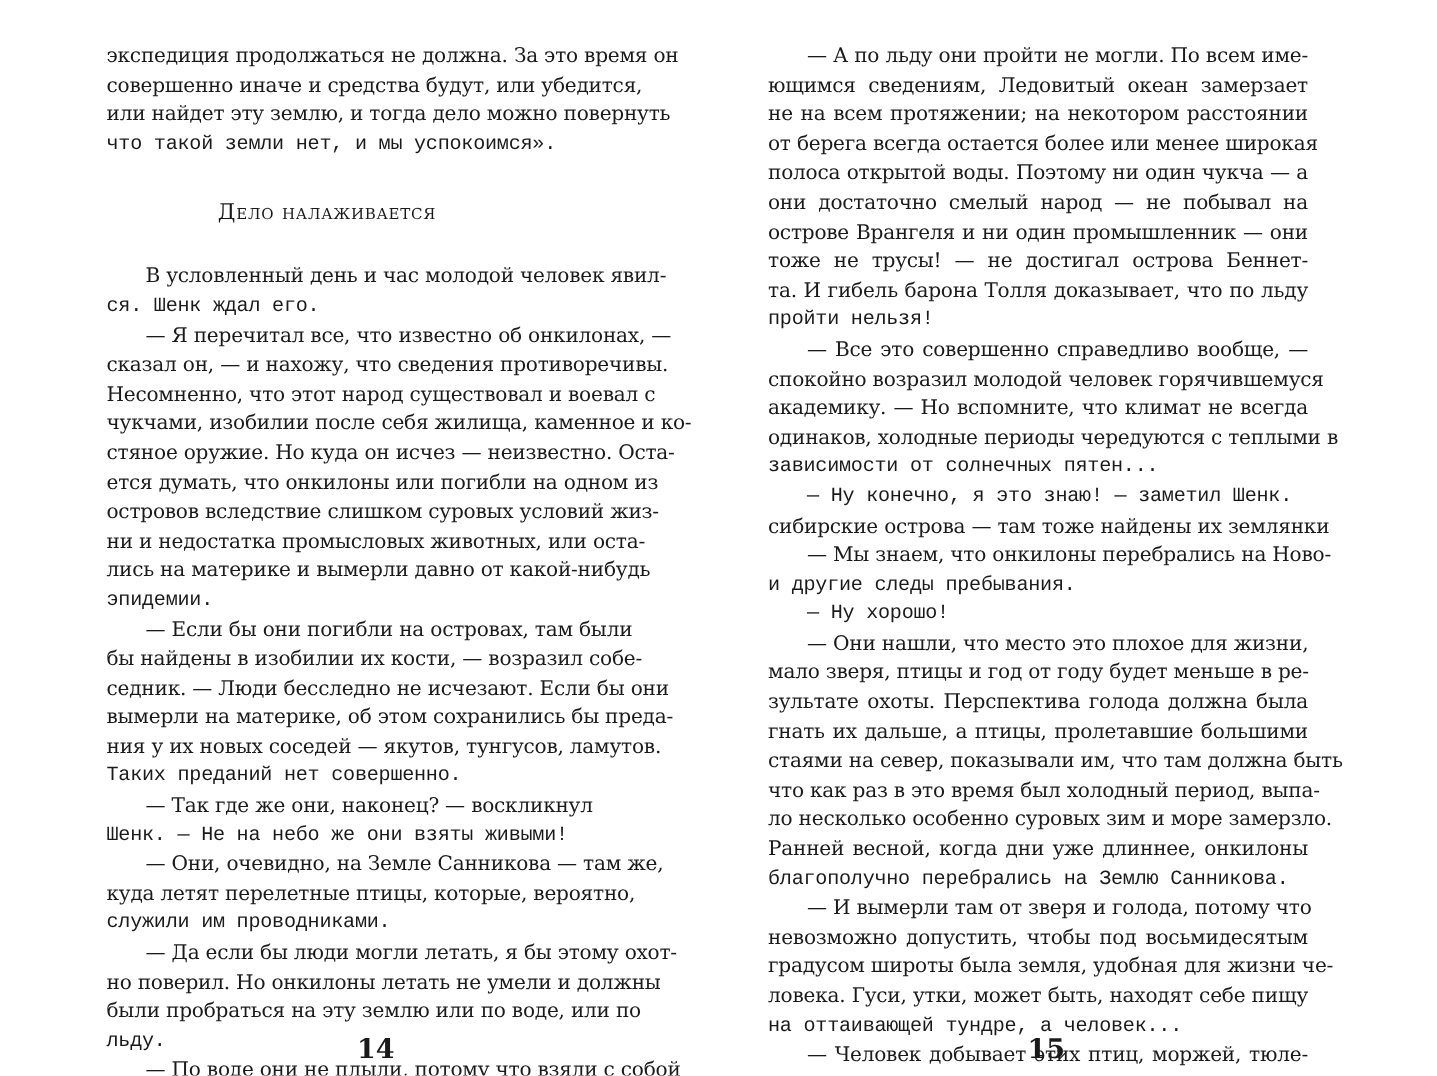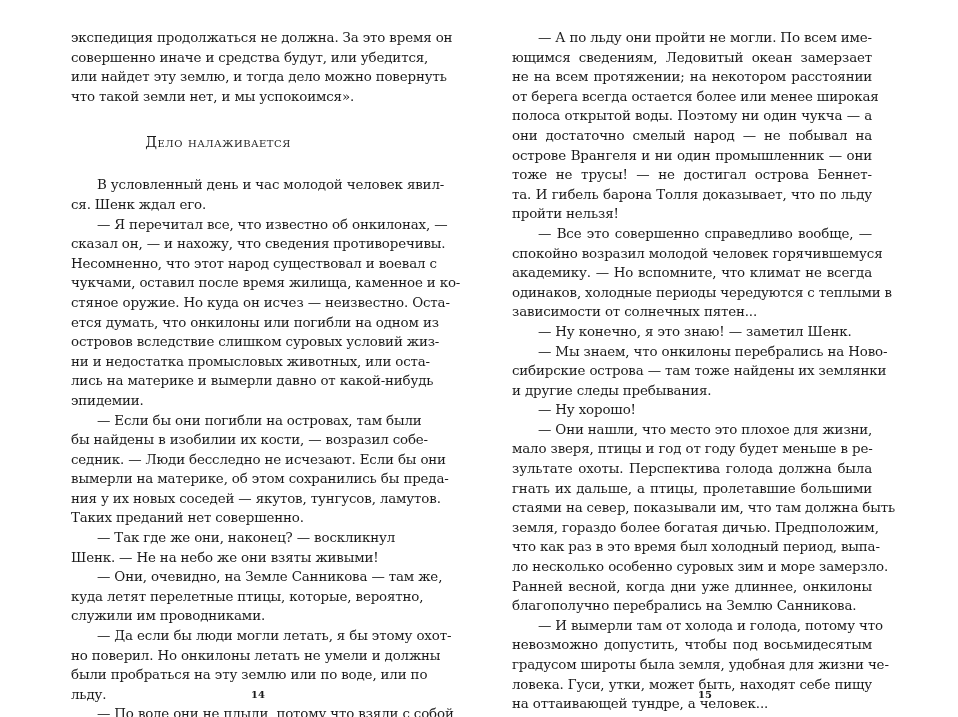--- a/index.html
+++ b/index.html
@@ -5,25 +5,25 @@
   html, body { margin:0; padding:0; background:#ffffff; }
   body { width:958px; height:717px; position:relative; overflow:hidden;
          font-family:"DejaVu Serif", "Liberation Serif", serif; color:#1a1a1a; }
   .page { position:absolute; top:0; height:717px; }
   #page-left { left:0; width:479px; }
   #page-right { left:479px; width:479px; }
   .col { position:absolute; font-size:13.4px; line-height:19.6px; letter-spacing:-0.15px; }
   #page-left .col { left:71px; width:294px; top:28px; }
   #page-right .col { left:33px; width:360px; top:28px; }
   .ln { display:block; height:19.6px; white-space:nowrap; text-align:justify; text-align-last:justify; }
-  .ln.last { text-align-last:left; }
+  .ln.last { text-align-last:left;font-family:Liberation Mono, monospace; }
   .ln.ind { text-indent:26px; }
   .heading { text-align:center; font-weight:normal; font-size:14.5px; letter-spacing:0.5px;
              font-variant:small-caps; margin:26px 0 23px 0; height:20px; line-height:20px; }
-  .pagenum { position:absolute; top:689px; font-size:10px; font-weight:bold; text-align:center; width:40px; }
+  .pagenum { position:absolute; top:689px; font-size:18px; font-weight:bold; text-align:left; width:40px; }
   #page-left .pagenum { left:238px; }
   #page-right .pagenum { left:206px; }
 </style>
 </head>
 <body>
 
 <div class="page" id="page-left">
   <div class="col">
     <div id="left-intro">
         <span class="ln">экспедиция продолжаться не должна. За это время он</span>
@@ -34,21 +34,21 @@
     <div class="heading">Дело налаживается</div>
     <div id="left-body">
         <div>
           <span class="ln ind">В условленный день и час молодой человек явил-</span>
           <span class="ln last">ся. Шенк ждал его.</span>
         </div>
         <div>
           <span class="ln ind">— Я перечитал все, что известно об онкилонах, —</span>
           <span class="ln">сказал он, — и нахожу, что сведения противоречивы.</span>
           <span class="ln">Несомненно, что этот народ существовал и воевал с</span>
-          <span class="ln">чукчами, оставил после время жилища, каменное и ко-</span>
+          <span class="ln">чукчами, изобилии после себя жилища, каменное и ко-</span>
           <span class="ln">стяное оружие. Но куда он исчез — неизвестно. Оста-</span>
           <span class="ln">ется думать, что онкилоны или погибли на одном из</span>
           <span class="ln">островов вследствие слишком суровых условий жиз-</span>
           <span class="ln">ни и недостатка промысловых животных, или оста-</span>
           <span class="ln">лись на материке и вымерли давно от какой-нибудь</span>
           <span class="ln last">эпидемии.</span>
         </div>
         <div>
           <span class="ln ind">— Если бы они погибли на островах, там были</span>
           <span class="ln">бы найдены в изобилии их кости, — возразил собе-</span>
@@ -99,41 +99,40 @@
           <span class="ln ind">— Все это совершенно справедливо вообще, —</span>
           <span class="ln">спокойно возразил молодой человек горячившемуся</span>
           <span class="ln">академику. — Но вспомните, что климат не всегда</span>
           <span class="ln">одинаков, холодные периоды чередуются с теплыми в</span>
           <span class="ln last">зависимости от солнечных пятен...</span>
         </div>
         <div>
           <span class="ln ind last">— Ну конечно, я это знаю! — заметил Шенк.</span>
         </div>
         <div>
+          <span class="ln">сибирские острова — там тоже найдены их землянки</span>
           <span class="ln ind">— Мы знаем, что онкилоны перебрались на Ново-</span>
-          <span class="ln">сибирские острова — там тоже найдены их землянки</span>
           <span class="ln last">и другие следы пребывания.</span>
         </div>
         <div>
           <span class="ln ind last">— Ну хорошо!</span>
         </div>
         <div>
           <span class="ln ind">— Они нашли, что место это плохое для жизни,</span>
           <span class="ln">мало зверя, птицы и год от году будет меньше в ре-</span>
           <span class="ln">зультате охоты. Перспектива голода должна была</span>
           <span class="ln">гнать их дальше, а птицы, пролетавшие большими</span>
           <span class="ln">стаями на север, показывали им, что там должна быть</span>
-          <span class="ln">земля, гораздо более богатая дичью. Предположим,</span>
           <span class="ln">что как раз в это время был холодный период, выпа-</span>
           <span class="ln">ло несколько особенно суровых зим и море замерзло.</span>
           <span class="ln">Ранней весной, когда дни уже длиннее, онкилоны</span>
           <span class="ln last">благополучно перебрались на Землю Санникова.</span>
         </div>
         <div>
-          <span class="ln ind">— И вымерли там от холода и голода, потому что</span>
+          <span class="ln ind">— И вымерли там от зверя и голода, потому что</span>
           <span class="ln">невозможно допустить, чтобы под восьмидесятым</span>
           <span class="ln">градусом широты была земля, удобная для жизни че-</span>
           <span class="ln">ловека. Гуси, утки, может быть, находят себе пищу</span>
           <span class="ln last">на оттаивающей тундре, а человек...</span>
         </div>
         <div>
           <span class="ln ind">— Человек добывает этих птиц, моржей, тюле-</span>
         </div>
       </div>
   </div>

